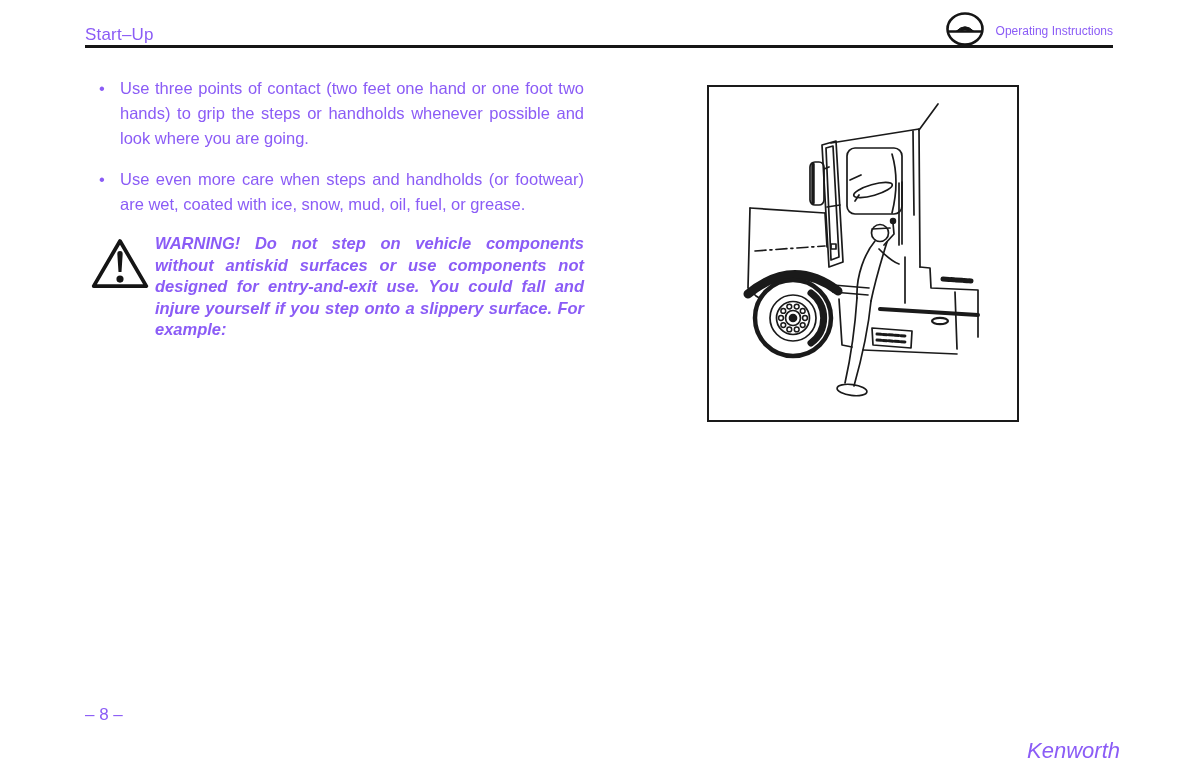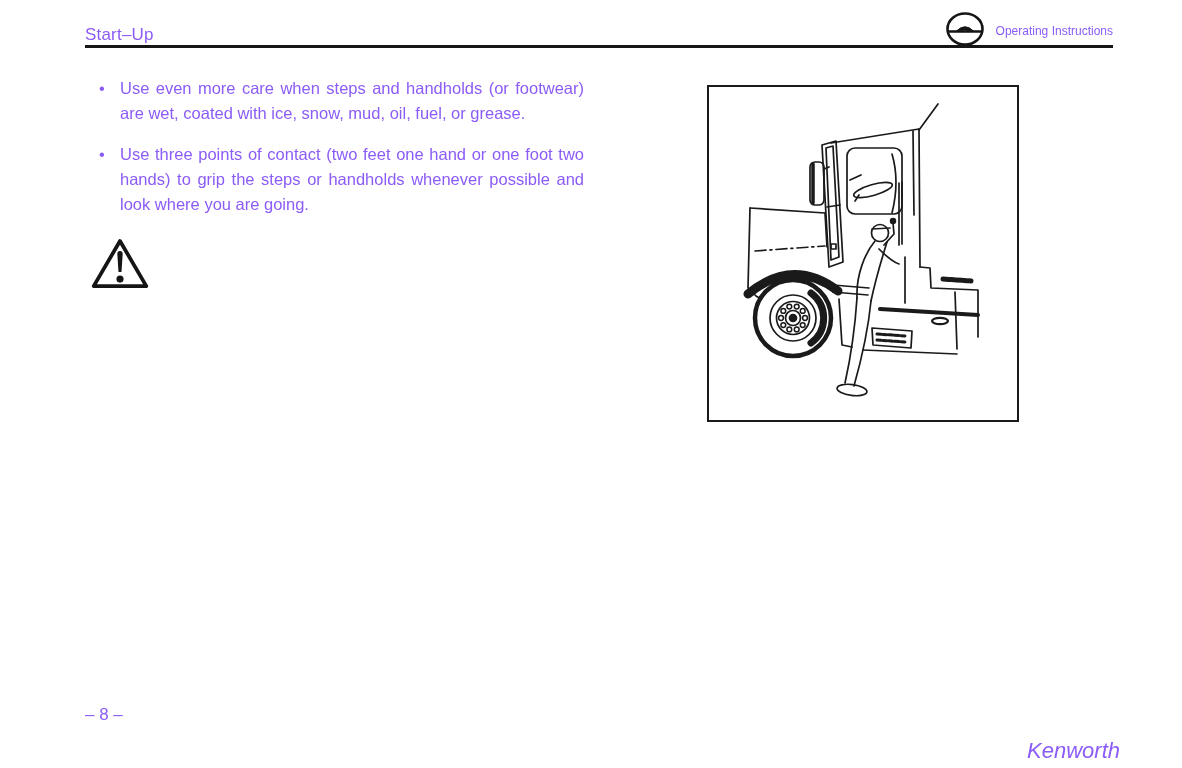--- a/index.html
+++ b/index.html
@@ -44,35 +44,36 @@
         </g>
       </svg>
     </span>
     <span>Operating Instructions</span>
   </div>
   <div class="hdr-rule"></div>
 
   <main class="textcol">
 
     <div class="bullet">
-      <p>Use even more care when steps and handholds (or footwear) are wet, coated with ice, snow, mud, oil, fuel, or grease.</p>
+      <p>Use three points of contact (two feet one hand or one foot two hands) to grip the steps or handholds whenever possible and look where you are going.</p>
     </div>
 
     <div class="bullet">
-      <p>Use three points of contact (two feet one hand or one foot two hands) to grip the steps or handholds whenever possible and look where you are going.</p>
+      <p>Use even more care when steps and handholds (or footwear) are wet, coated with ice, snow, mud, oil, fuel, or grease.</p>
     </div>
 
     <div class="warning">
       <span class="w-icon">
         <svg viewBox="0 0 66 60" width="62" height="57" aria-hidden="true">
           <path d="M33,5 L61,53 L5,53 Z" fill="none" stroke="#151515" stroke-width="4" stroke-linejoin="round"></path>
           <path d="M33,15.5 C35.5,15.5 36,17 35.8,19.5 L34.6,38 L31.4,38 L30.2,19.5 C30,17 30.5,15.5 33,15.5 Z" fill="#151515"></path>
           <circle cx="33" cy="45.5" r="3.8" fill="#151515"></circle>
         </svg>
       </span>
+      <p class="w-text">WARNING! Do not step on vehicle components without antiskid surfaces or use components not designed for entry-and-exit use. You could fall and injure yourself if you step onto a slippery surface. For example:</p>
     </div>
 
   </main>
 
   <figure class="truck-figure">
     <svg viewBox="0 0 308 333" width="308" height="333" aria-hidden="true">
       <g fill="none" stroke="#1a1a1a" stroke-width="1.7" stroke-linecap="round" stroke-linejoin="round">
 
         <path d="M210,43 L229,17"></path>
 

